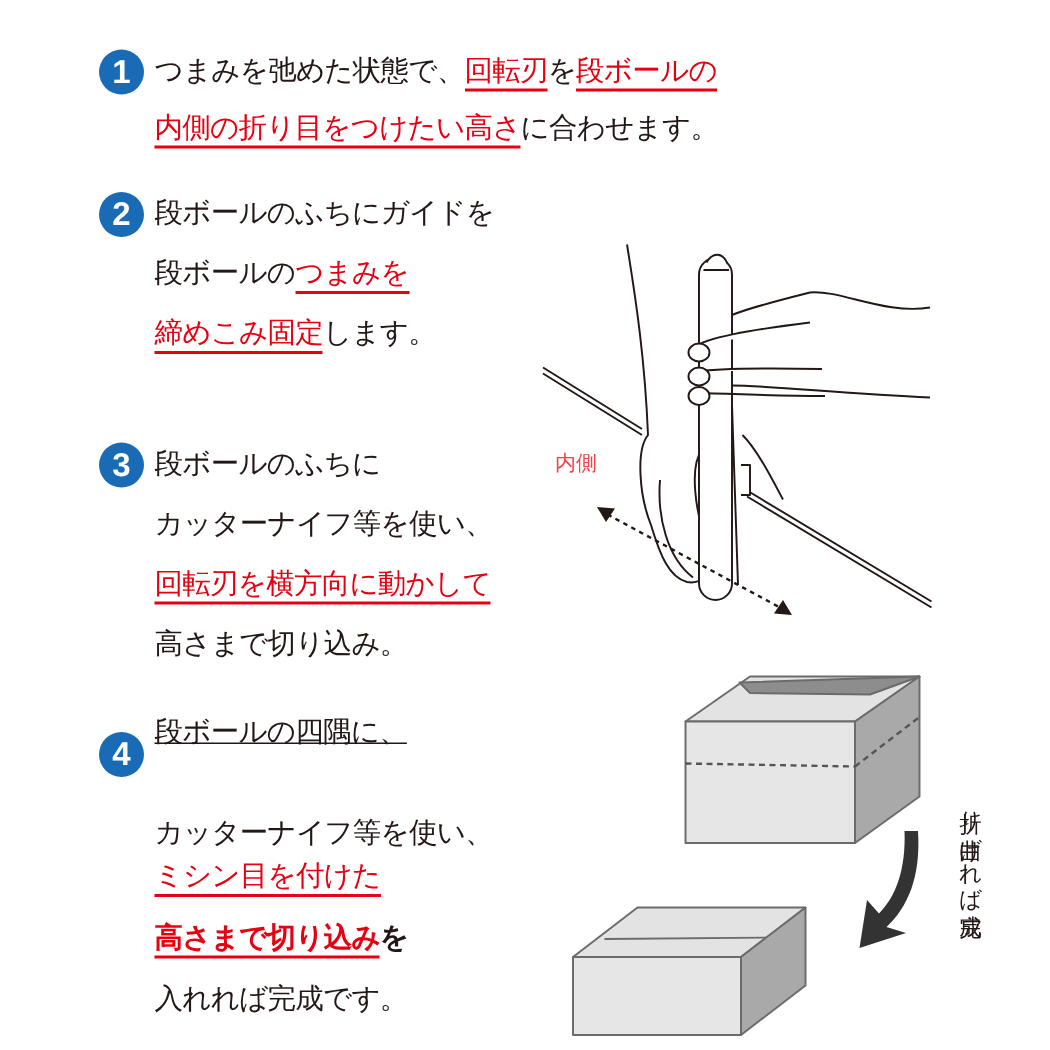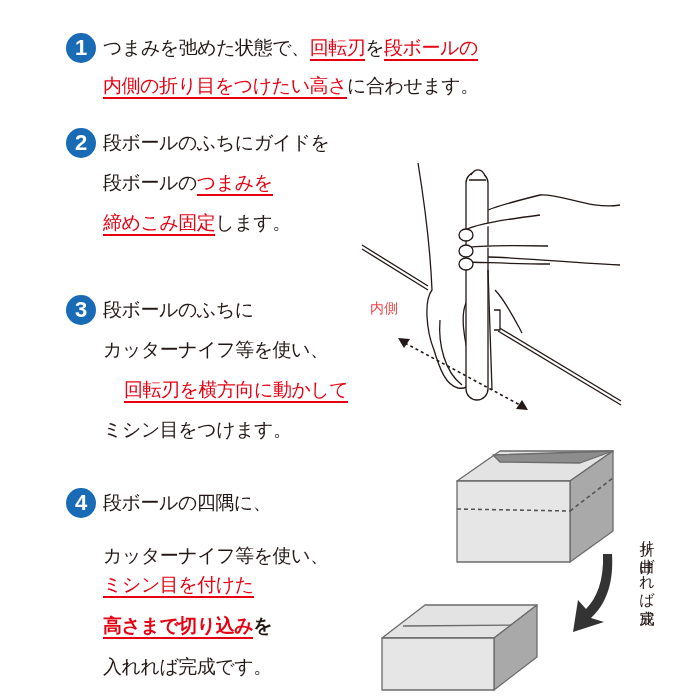--- a/index.html
+++ b/index.html
@@ -97,31 +97,31 @@
 </div>
 
 <div>
   <div class="badge" style="left:66px;top:295px;">3</div>
   <div class="line" style="left:103px;top:294px;">
     <span class="txt">段ボールのふちに</span>
   </div>
   <div class="line" style="left:103px;top:334px;">
     <span class="txt">カッターナイフ等を使い、</span>
   </div>
-  <div class="line" style="left:103px;top:374px;margin-left:21px;">
+  <div class="line" style="left:103px;top:374px;">
     <span class="hl">回転刃を横方向に動かして</span>
   </div>
   <div class="line" style="left:103px;top:414px;">
-    <span class="txt">ミシン目をつけます。</span>
+    <span class="txt">高さまで切り込み。</span>
   </div>
 </div>
 
 <div>
   <div class="badge" style="left:66px;top:488px;">4</div>
-  <div class="line" style="left:103px;top:487px;">
+  <div class="line" style="left:103px;top:473px;text-decoration:underline;">
     <span class="txt">段ボールの四隅に、</span>
   </div>
   <div class="line" style="left:103px;top:528px;margin-top:12px;">
     <span class="txt">カッターナイフ等を使い、</span>
   </div>
   <div class="line" style="left:103px;top:569px;">
     <span class="hl">ミシン目を付けた</span>
   </div>
   <div class="line" style="left:103px;top:610px;font-weight:bold;">
     <span class="hl">高さまで切り込み</span><span class="txt">を</span>

